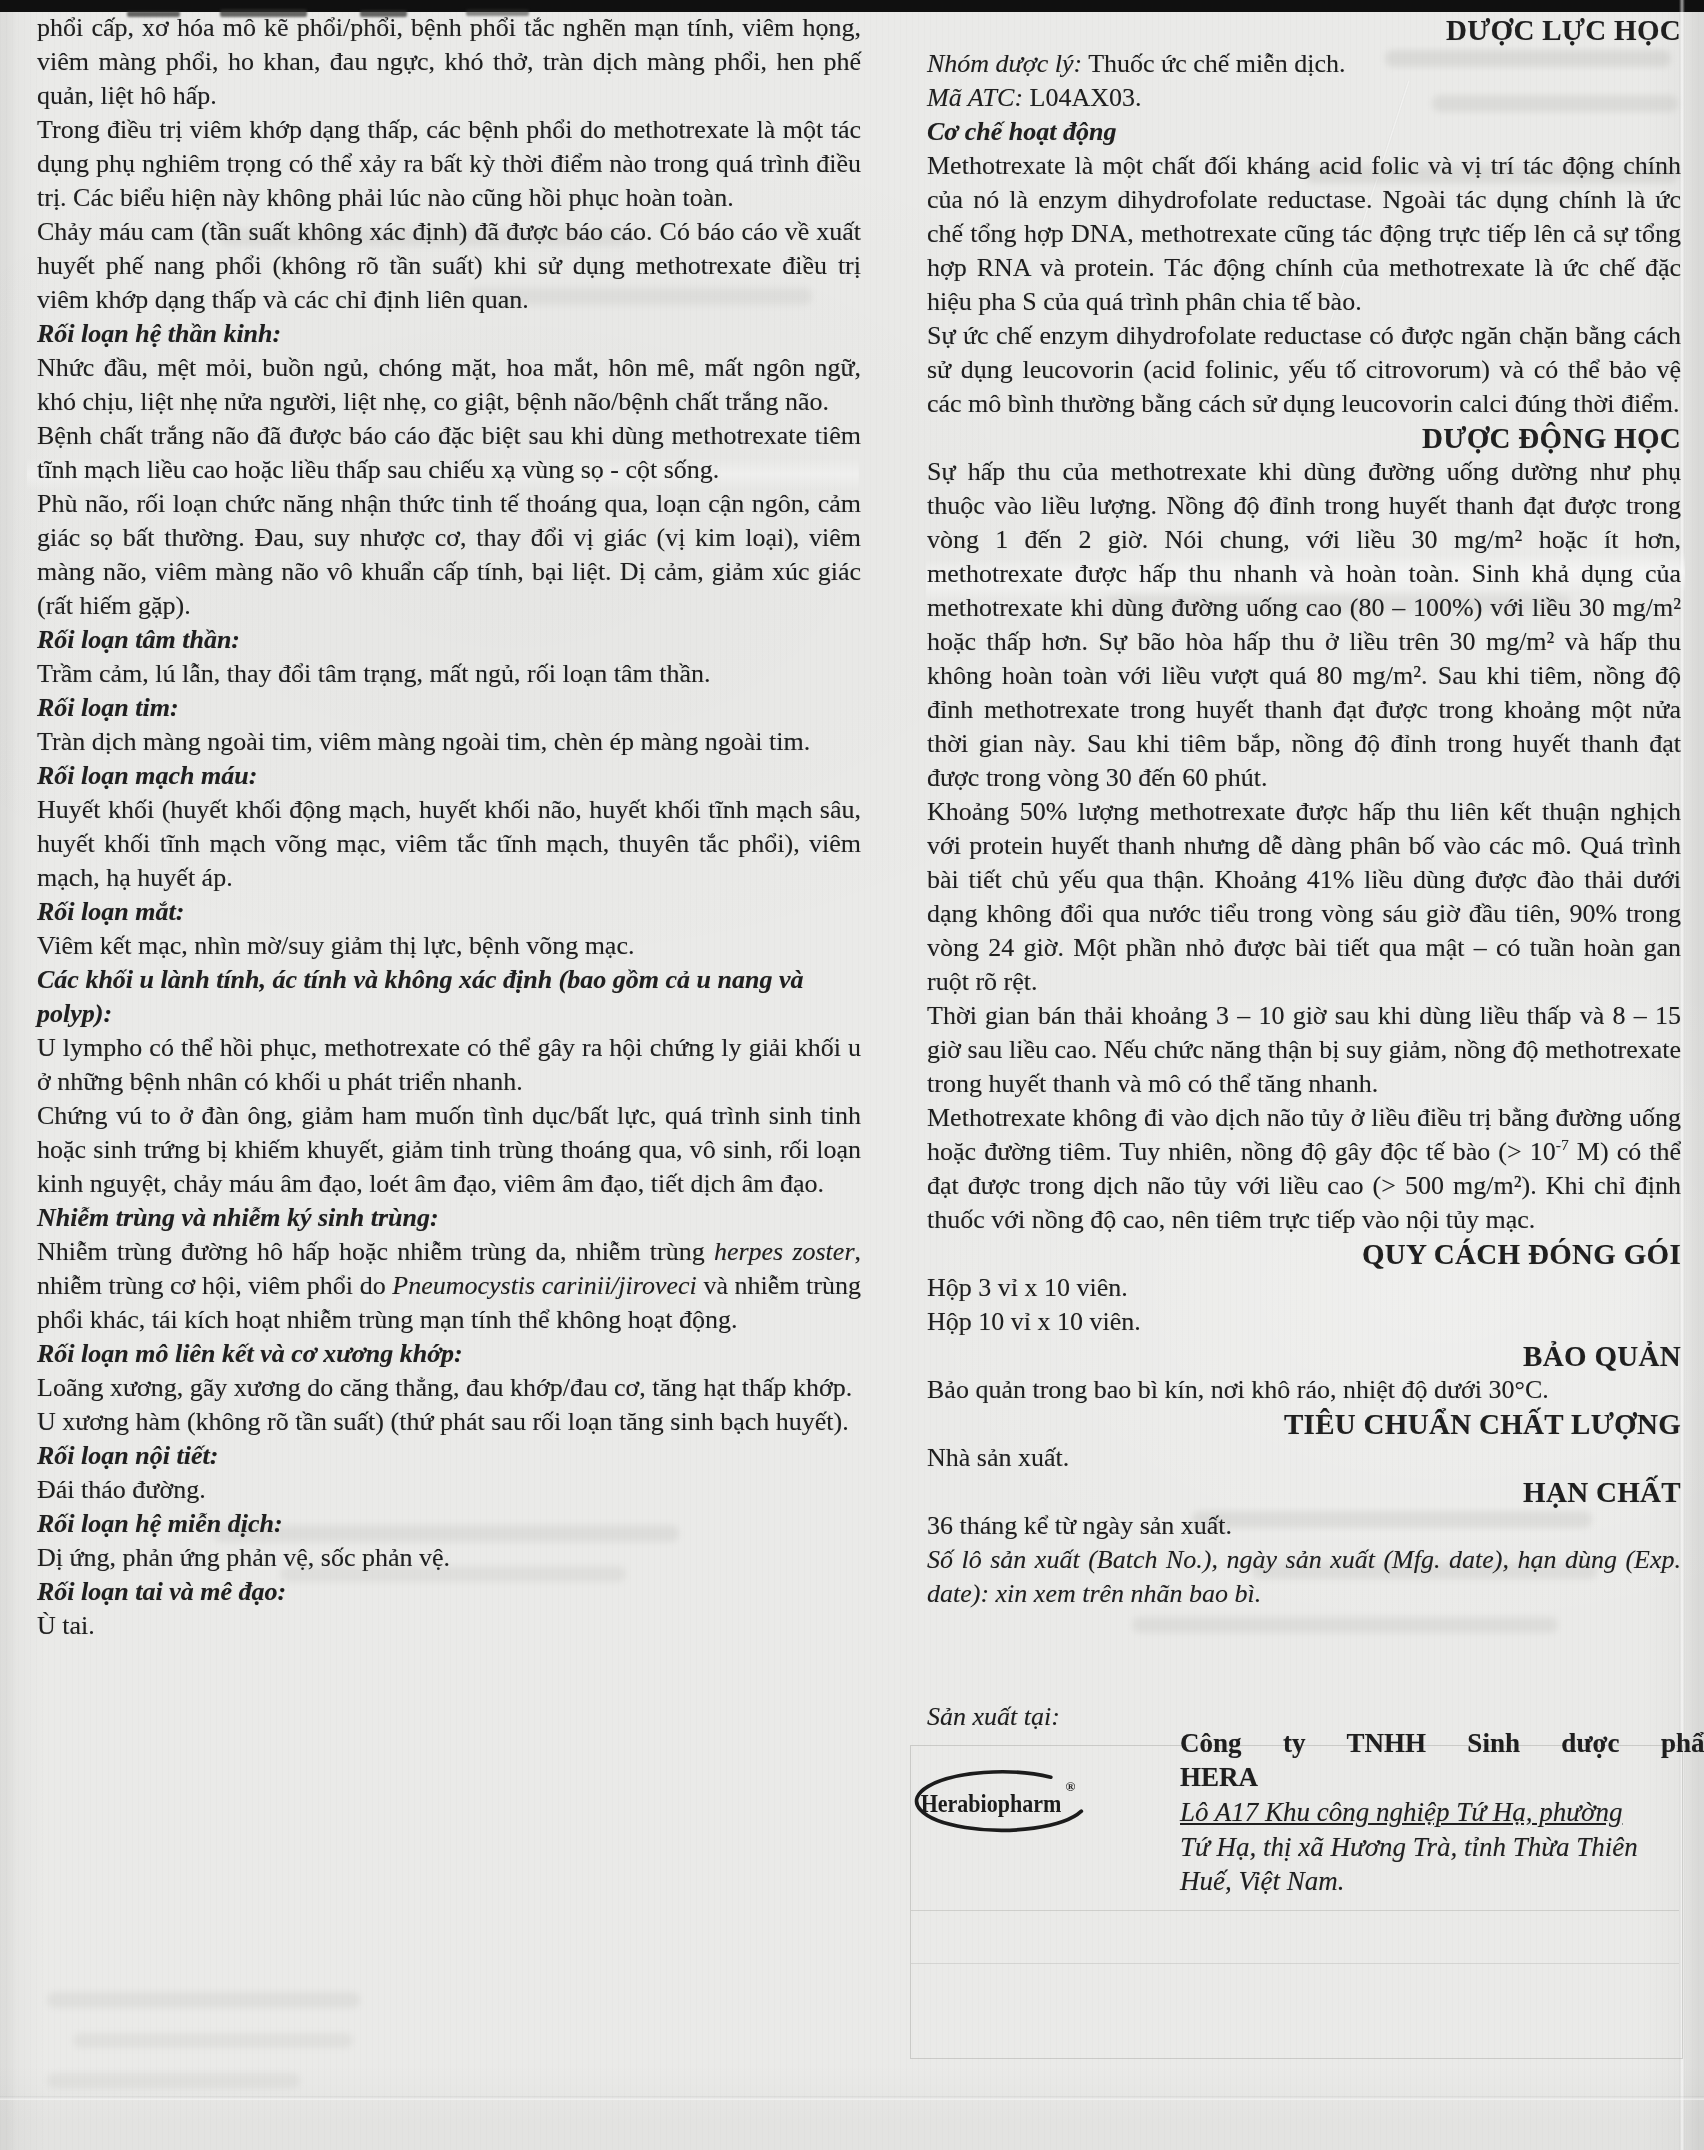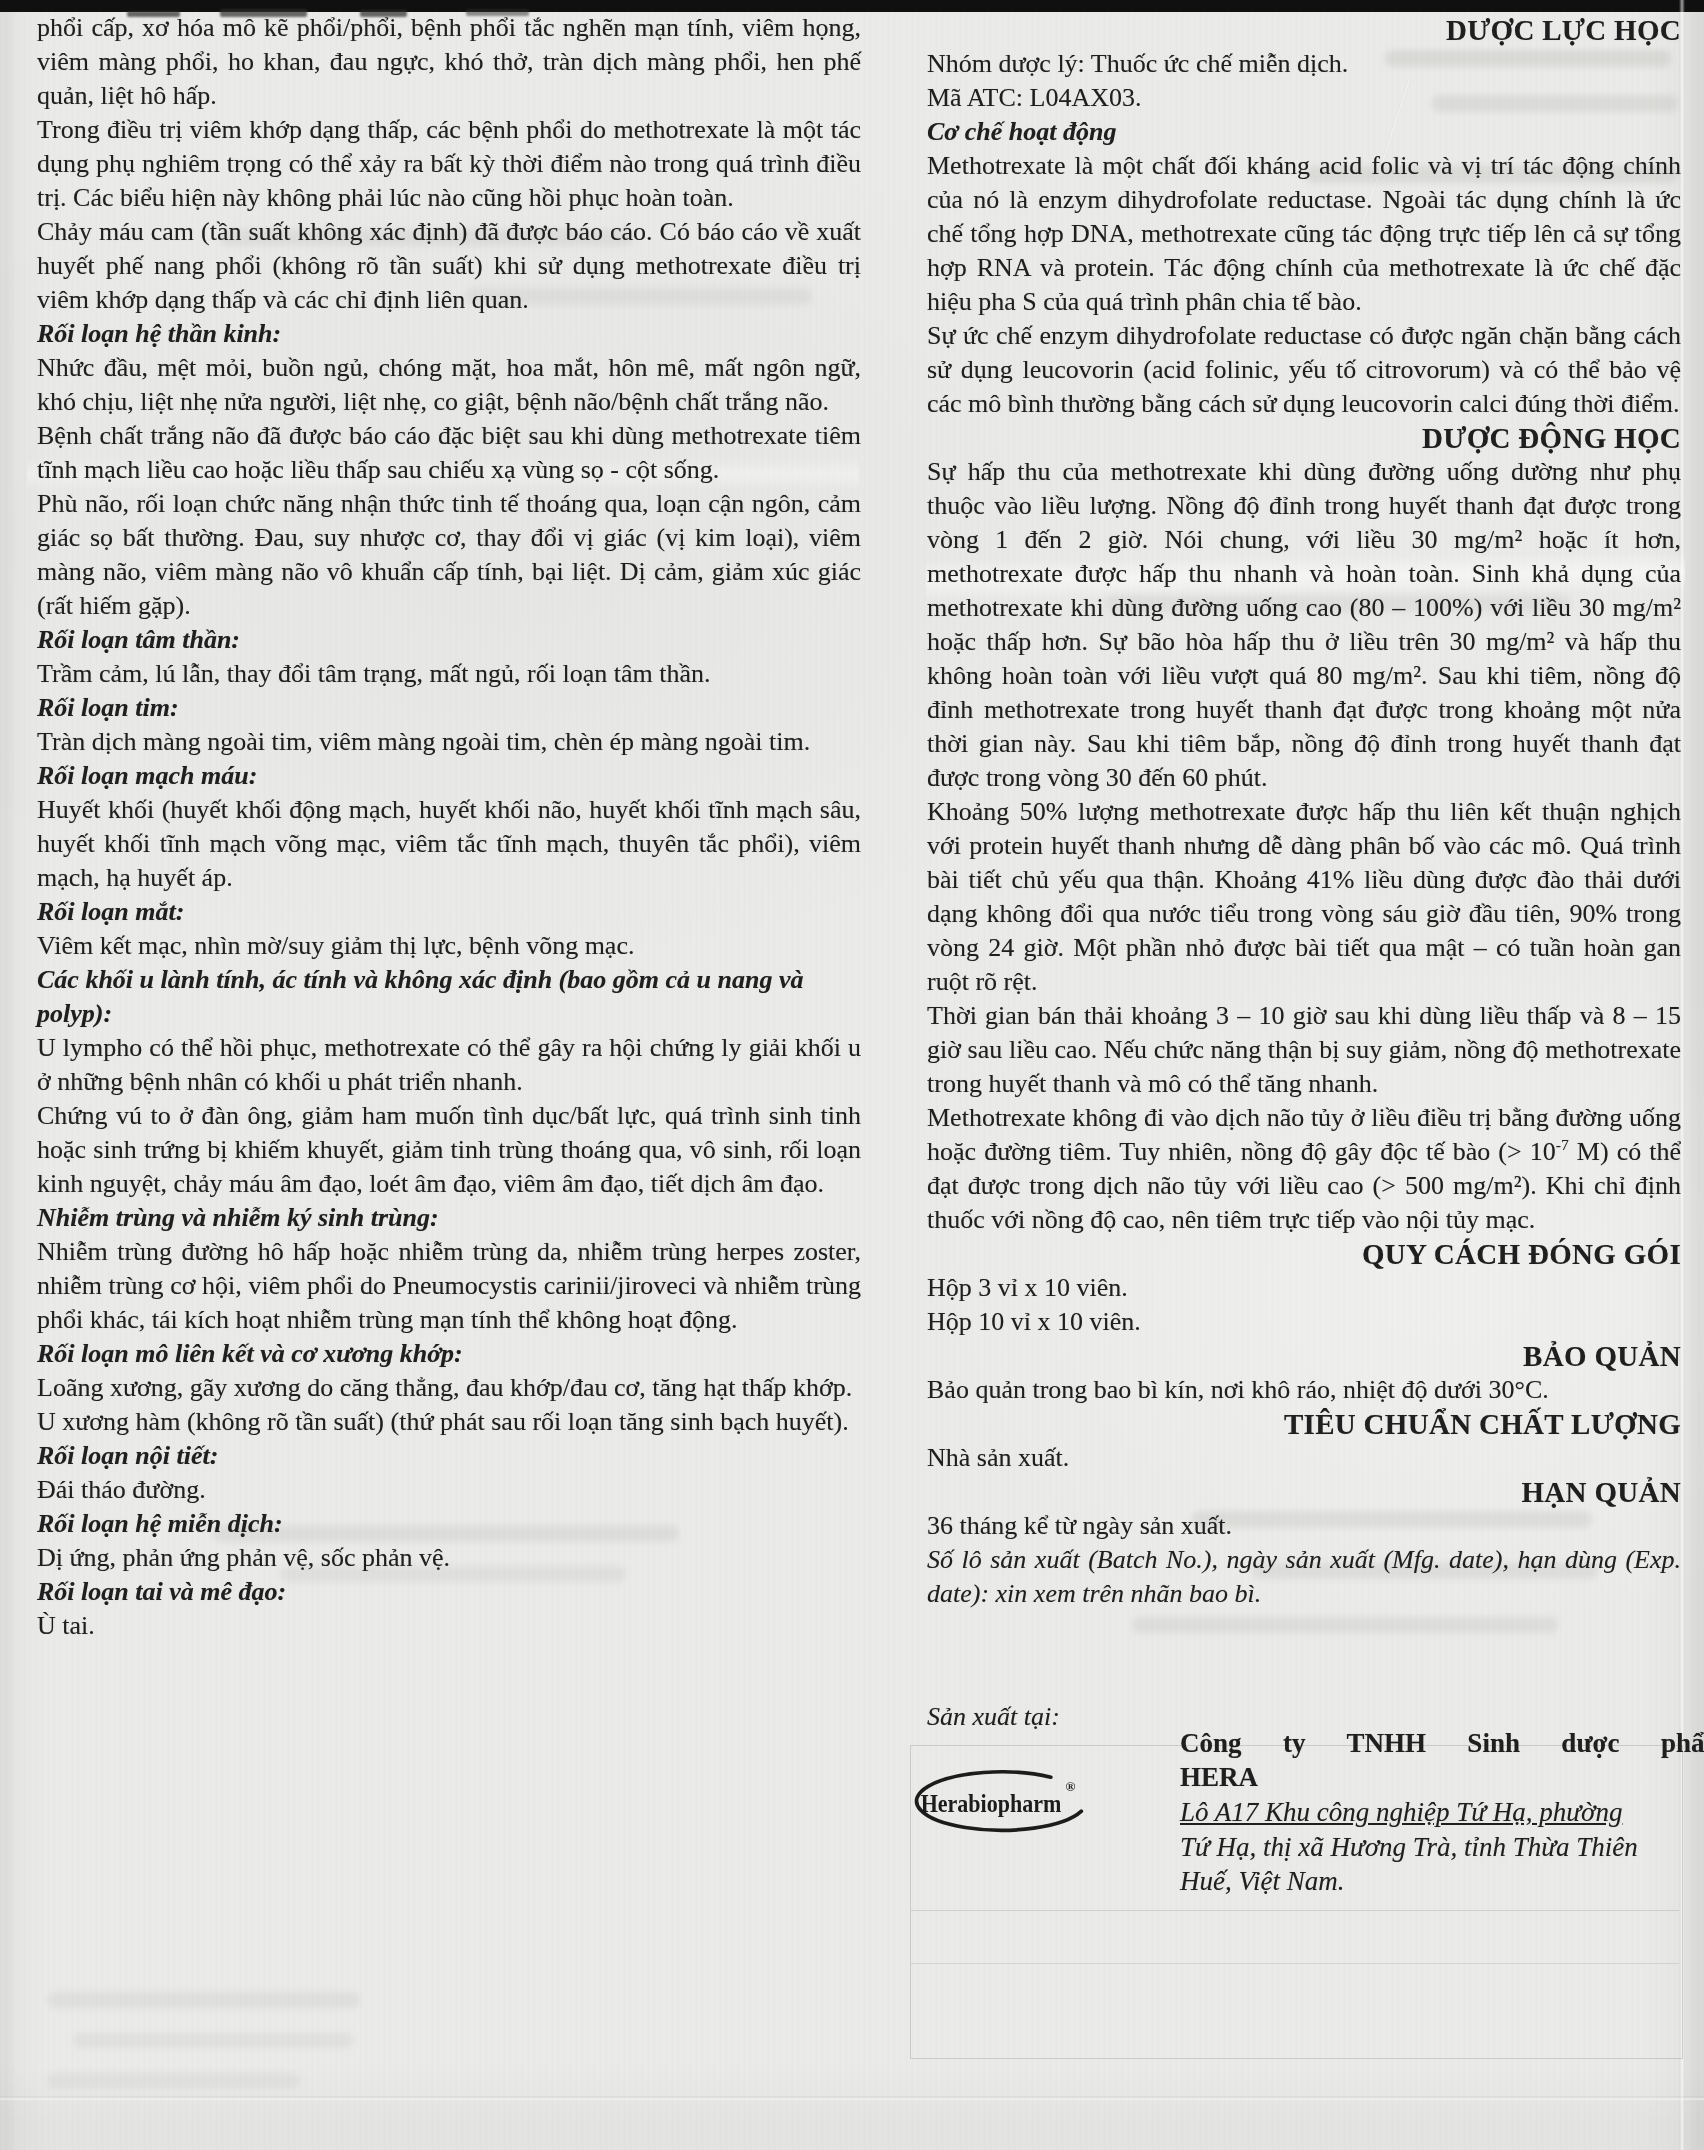--- a/index.html
+++ b/index.html
@@ -19,21 +19,21 @@
       radial-gradient(932px 599px at 85% 60%, rgba(255,255,255,.25), rgba(255,255,255,0) 60%);
   }
   .col{position:absolute;font-size:26px;line-height:34px;text-align:justify;
        text-shadow:0 0 0.7px rgba(31,31,31,.35);}
   .col-left{left:37px;top:10.7px;width:824px;}
   .col-right{left:927px;top:13.3px;width:754px;}
   .block{margin:0;}
   .b-hb{font-weight:700;font-size:29px;text-align:right;letter-spacing:0.3px;}
   .b-hbi{font-weight:700;font-style:italic;text-align:left;}
   .b-i{font-style:italic;}
-  .seg-i{}
+  .seg-i{font-style:italic;}
   sup{font-size:60%;line-height:0;vertical-align:super;}
 
   .top-strip{position:absolute;left:0;top:0;width:1705px;height:12px;background:#101010;}
   .cut-mark{position:absolute;background:#2f2f2d;filter:blur(1px);opacity:.7;border-radius:2px;}
   .bleed{position:absolute;background:#8f8f8a;filter:blur(3.3px);border-radius:8px;}
   .crease-v{position:absolute;background:linear-gradient(90deg,rgba(0,0,0,.05),rgba(255,255,255,.6),rgba(0,0,0,.04));}
   .band-h{position:absolute;background:linear-gradient(180deg,rgba(255,255,255,0),rgba(255,255,255,.55),rgba(255,255,255,0));}
   .fold-b{position:absolute;left:0;top:2096px;width:1705px;height:4px;
           background:linear-gradient(180deg,rgba(0,0,0,.06),rgba(255,255,255,.55));}
   .ghost-rect{position:absolute;border:1.3px solid rgba(150,150,145,.38);}
@@ -130,21 +130,21 @@
       <div class="block b-p"><span>Khoảng 50% lượng methotrexate được hấp thu liên kết thuận nghịch với protein huyết thanh nhưng dễ dàng phân bố vào các mô. Quá trình bài tiết chủ yếu qua thận. Khoảng 41% liều dùng được đào thải dưới dạng không đổi qua nước tiểu trong vòng sáu giờ đầu tiên, 90% trong vòng 24 giờ. Một phần nhỏ được bài tiết qua mật – có tuần hoàn gan ruột rõ rệt.</span></div>
       <div class="block b-p"><span>Thời gian bán thải khoảng 3 – 10 giờ sau khi dùng liều thấp và 8 – 15 giờ sau liều cao. Nếu chức năng thận bị suy giảm, nồng độ methotrexate trong huyết thanh và mô có thể tăng nhanh.</span></div>
       <div class="block b-p"><span>Methotrexate không đi vào dịch não tủy ở liều điều trị bằng đường uống hoặc đường tiêm. Tuy nhiên, nồng độ gây độc tế bào (&gt; 10</span><sup>-7</sup><span> M) có thể đạt được trong dịch não tủy với liều cao (&gt; 500 mg/m²). Khi chỉ định thuốc với nồng độ cao, nên tiêm trực tiếp vào nội tủy mạc.</span></div>
       <div class="block b-hb"><span>QUY CÁCH ĐÓNG GÓI</span></div>
       <div class="block b-p"><span>Hộp 3 vỉ x 10 viên.</span></div>
       <div class="block b-p"><span>Hộp 10 vỉ x 10 viên.</span></div>
       <div class="block b-hb"><span>BẢO QUẢN</span></div>
       <div class="block b-p"><span>Bảo quản trong bao bì kín, nơi khô ráo, nhiệt độ dưới 30°C.</span></div>
       <div class="block b-hb"><span>TIÊU CHUẨN CHẤT LƯỢNG</span></div>
       <div class="block b-p"><span>Nhà sản xuất.</span></div>
-      <div class="block b-hb"><span>HẠN QUẢN</span></div>
+      <div class="block b-hb"><span>HẠN CHẤT</span></div>
       <div class="block b-p"><span>36 tháng kể từ ngày sản xuất.</span></div>
       <div class="block b-i"><span>Số lô sản xuất (Batch No.), ngày sản xuất (Mfg. date), hạn dùng (Exp. date): xin xem trên nhãn bao bì.</span></div>
     </div>
 
   <div class="made-in">Sản xuất tại:</div>
 
   <svg class="logo" viewBox="0 0 268 112">
     <path d="M206,21 A128,44 0 1 0 252,72" fill="none" stroke="#1c1c1c" stroke-width="5.5" stroke-linecap="round"></path>
     <text x="10" y="73" font-size="38" textLength="212" lengthAdjust="spacingAndGlyphs">Herabiopharm</text>
     <text x="228" y="42" font-size="20">®</text>

